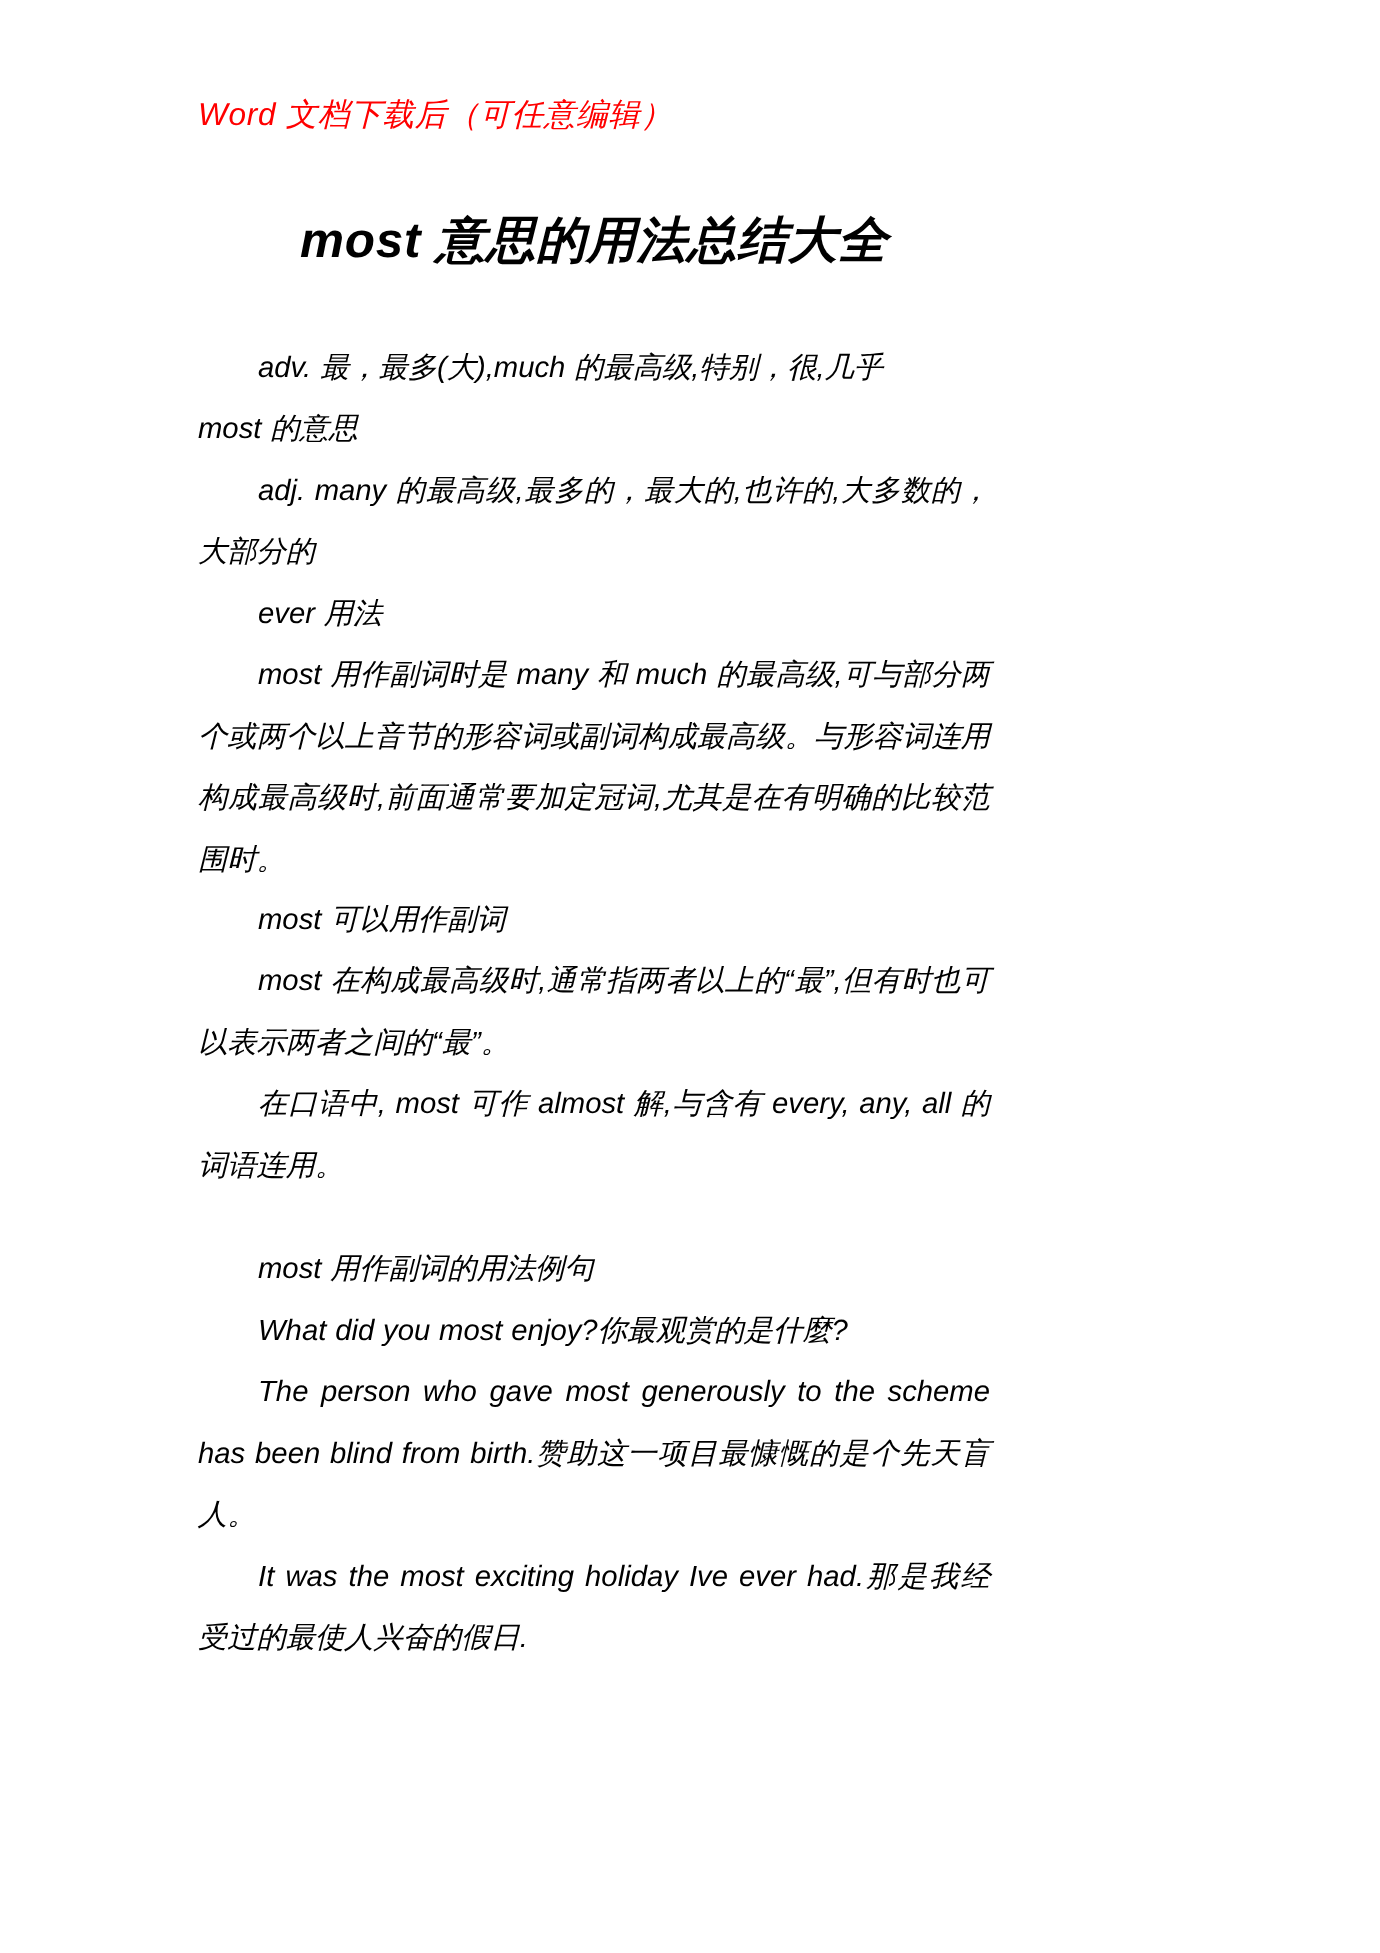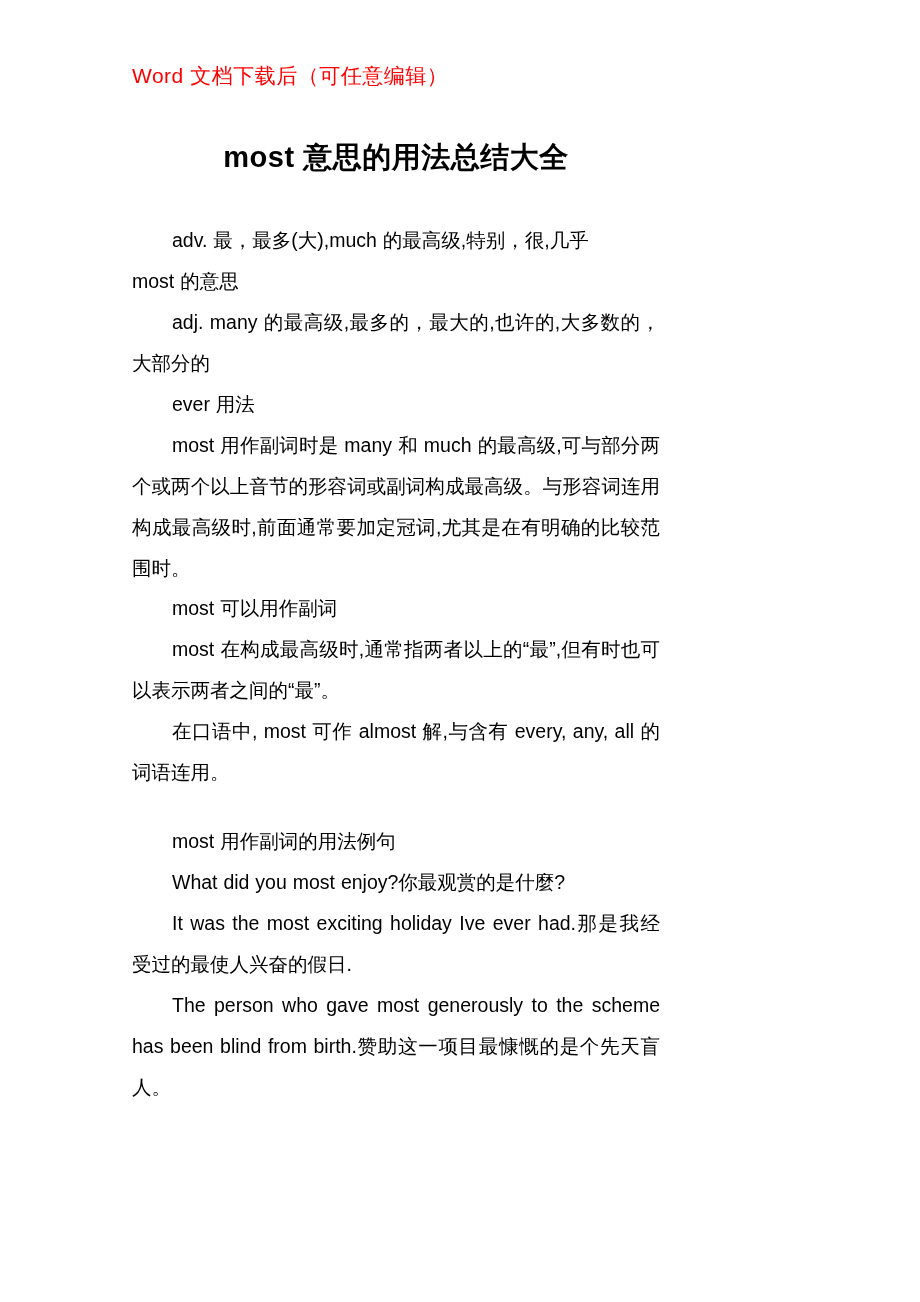--- a/index.html
+++ b/index.html
@@ -14,36 +14,37 @@
     color: #000000;
     position: relative;
     overflow: hidden;
   }
   .page {
     position: relative;
     width: 792px;
     height: 1302px;
     box-sizing: border-box;
     padding: 0 132px;
+    font-style: italic;
   }
   .watermark {
     position: absolute;
     top: 62px;
     left: 132px;
     color: #ff0000;
     font-size: 21px;
     letter-spacing: 0.5px;
     white-space: nowrap;
     font-family: "Liberation Sans", sans-serif;
   }
   .doc-title {
     margin: 0;
     padding-top: 138px;
     text-align: center;
-    font-size: 29px;
+    font-size: 33px;
     font-weight: bold;
     letter-spacing: 0.5px;
     font-family: "Liberation Sans", sans-serif;
   }
   .content {
     padding-top: 42px;
     font-size: 19.5px;
     line-height: 2.1;
   }
   .para {
@@ -81,17 +82,17 @@
     <p class="para noindent">most 的意思</p>
     <p class="para indent justify-full">adj.  many 的最高级,最多的，最大的,也许的,大多数的，大部分的</p>
     <p class="para indent">ever 用法</p>
     <p class="para indent justify-full">most 用作副词时是 many 和 much 的最高级,可与部分两个或两个以上音节的形容词或副词构成最高级。与形容词连用构成最高级时,前面通常要加定冠词,尤其是在有明确的比较范围时。</p>
     <p class="para indent">most 可以用作副词</p>
     <p class="para indent justify-full">most 在构成最高级时,通常指两者以上的“最”,但有时也可以表示两者之间的“最”。</p>
     <p class="para indent justify-full">在口语中, most 可作 almost 解,与含有 every, any, all 的词语连用。</p>
     <div class="spacer"></div>
     <p class="para indent">most 用作副词的用法例句</p>
     <p class="para indent">What did you most enjoy?你最观赏的是什麼?</p>
+    <p class="para indent justify-full">The person who gave most generously to the scheme has been blind from birth.赞助这一项目最慷慨的是个先天盲人。</p>
     <p class="para indent justify-full">It was the most exciting holiday Ive ever had.那是我经受过的最使人兴奋的假日.</p>
-    <p class="para indent justify-full">The person who gave most generously to the scheme has been blind from birth.赞助这一项目最慷慨的是个先天盲人。</p>
   </div>
 
 </div>
 
 </body></html>

